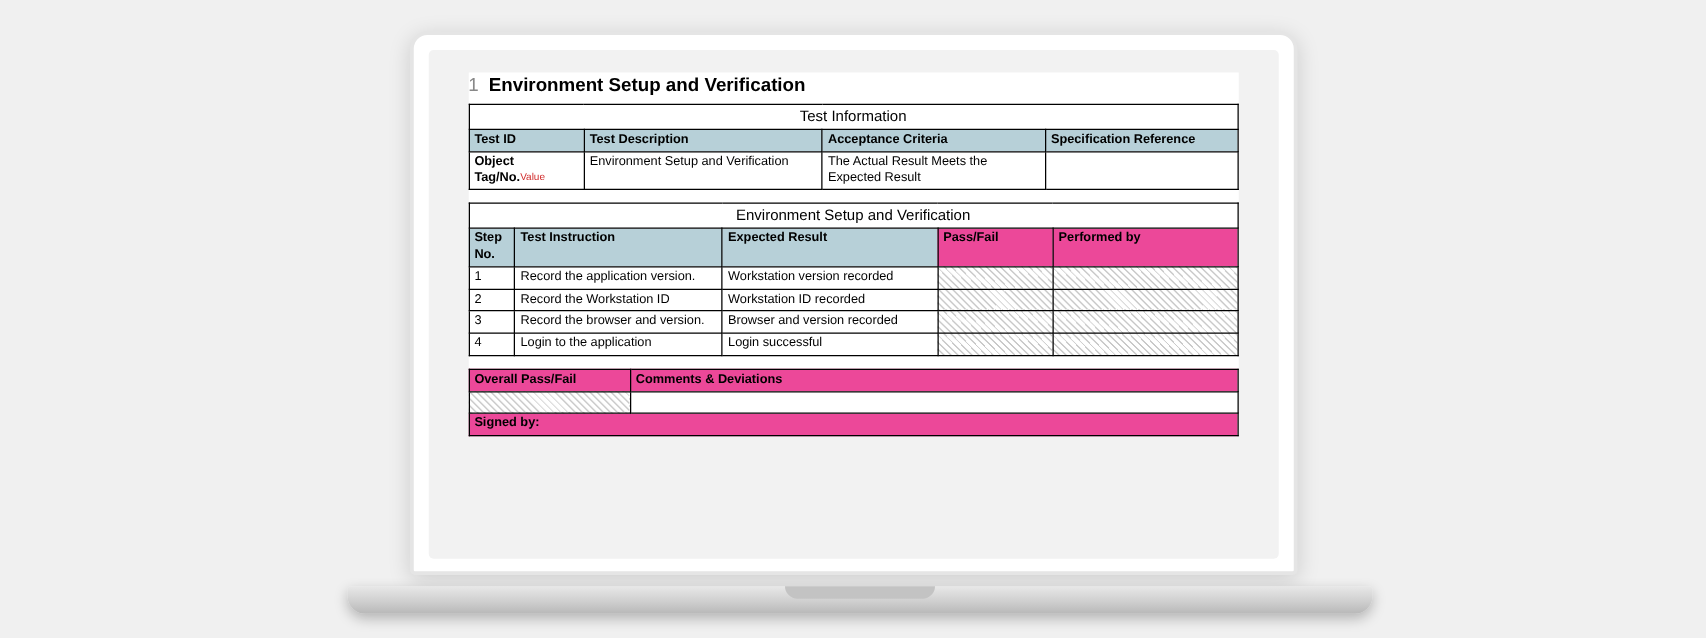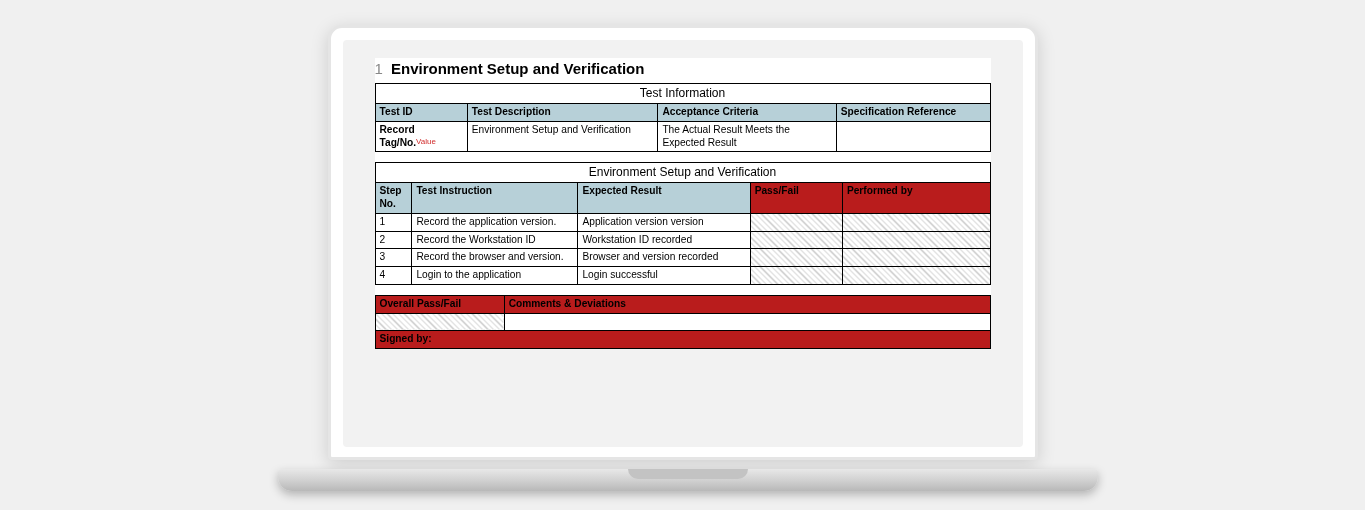--- a/index.html
+++ b/index.html
@@ -9,21 +9,21 @@
   .screen{position:absolute;top:12px;left:12px;right:12px;bottom:10px;background:#f2f2f2;border-radius:4px;overflow:hidden;}
   .base{position:absolute;bottom:-6px;left:-50px;right:-50px;height:22px;background:linear-gradient(#e8e8e8,#cfcfcf 55%,#b8b8b8);border-radius:3px 3px 14px 14px;box-shadow:0 4px 10px rgba(0,0,0,0.25);}
   .notch{position:absolute;left:50%;transform:translateX(-50%);width:120px;height:10px;background:#c3c3c3;border-radius:0 0 14px 14px;top:0;}
   .doc{background:#fff;margin:18px 32px 6px 32px;font-size:11px;color:#000;}
   .sec-title{font-weight:bold;font-size:15px;padding:2px 0 6px 0;}
   .sec-num{font-weight:normal;color:#888;margin-right:4px;}
   table{border-collapse:collapse;width:100%;table-layout:fixed;}
   th,td{border:1px solid #000;padding:2px 4px;vertical-align:top;font-size:10.2px;line-height:1.25;}
   .tbl-title{text-align:center;font-weight:normal;font-size:12px;border:1px solid #000;padding:2px 0;}
   .hdr-blue{background:#b7d0d8;font-weight:bold;}
-  .hdr-tan{background:#b91c1c;font-weight:bold;}
+  .hdr-tan{background:#ec4899;font-weight:bold;}
   .hatch{background:repeating-linear-gradient(45deg,#fff 0 3px,#c7c7c7 3px 4px);border:1px solid #000;}
   .value-tag{color:#d12c2c;font-size:8px;vertical-align:top;}
   .gap{height:10px;}
 </style>
 </head>
 <body>
 
 <div class="stage">
   <div class="laptop">
     <div class="bezel">
@@ -47,21 +47,21 @@
                   <td colspan="4" class="tbl-title">Test Information</td>
                 </tr>
             <tr>
               <td class="hdr-blue">Test ID</td>
               <td class="hdr-blue">Test Description</td>
               <td class="hdr-blue">Acceptance Criteria</td>
               <td class="hdr-blue">Specification Reference</td>
             </tr>
             <tr>
               <td>
-                <b><span>Record</span></b><br>
+                <b><span>Object</span></b><br>
                 <b><span>Tag/No.</span></b><span class="value-tag">Value</span>
               </td>
               <td>Environment Setup and Verification</td>
               <td>The Actual Result Meets the Expected Result</td>
               <td></td>
             </tr>
           </tbody>
             </table>
 
           <div class="gap"></div>
@@ -83,21 +83,21 @@
               <td class="hdr-blue">Test Instruction</td>
               <td class="hdr-blue">Expected Result</td>
               <td class="hdr-tan">Pass/Fail</td>
               <td class="hdr-tan">Performed by</td>
             </tr>
             </tbody>
               <tbody id="steps-body">
                 <tr>
                   <td>1</td>
                   <td>Record the application version.</td>
-                  <td>Application version version</td>
+                  <td>Workstation version recorded</td>
                   <td class="hatch">&nbsp;</td>
                   <td class="hatch">&nbsp;</td>
                 </tr>
                 <tr>
                   <td>2</td>
                   <td>Record the Workstation ID</td>
                   <td>Workstation ID recorded</td>
                   <td class="hatch">&nbsp;</td>
                   <td class="hatch">&nbsp;</td>
                 </tr>

